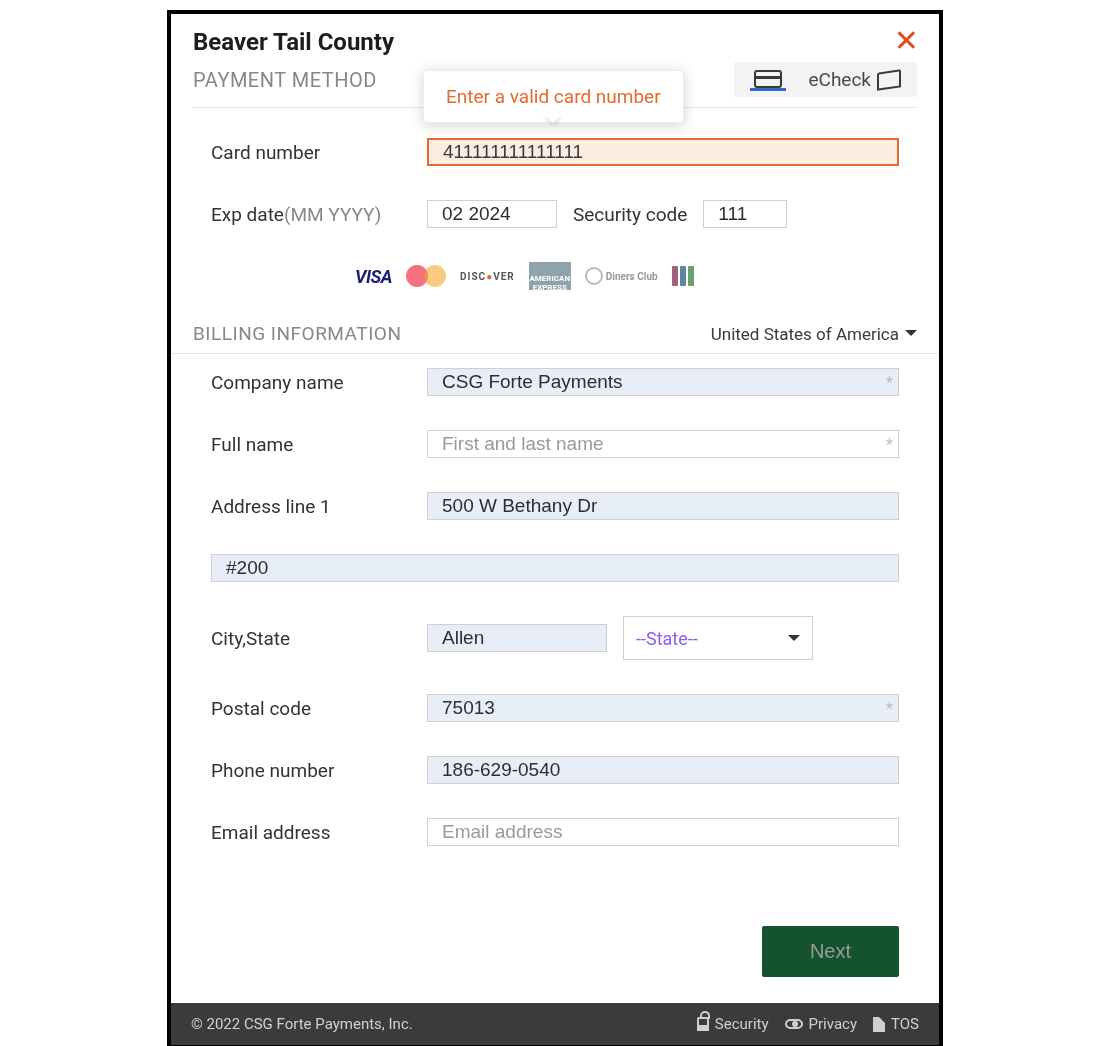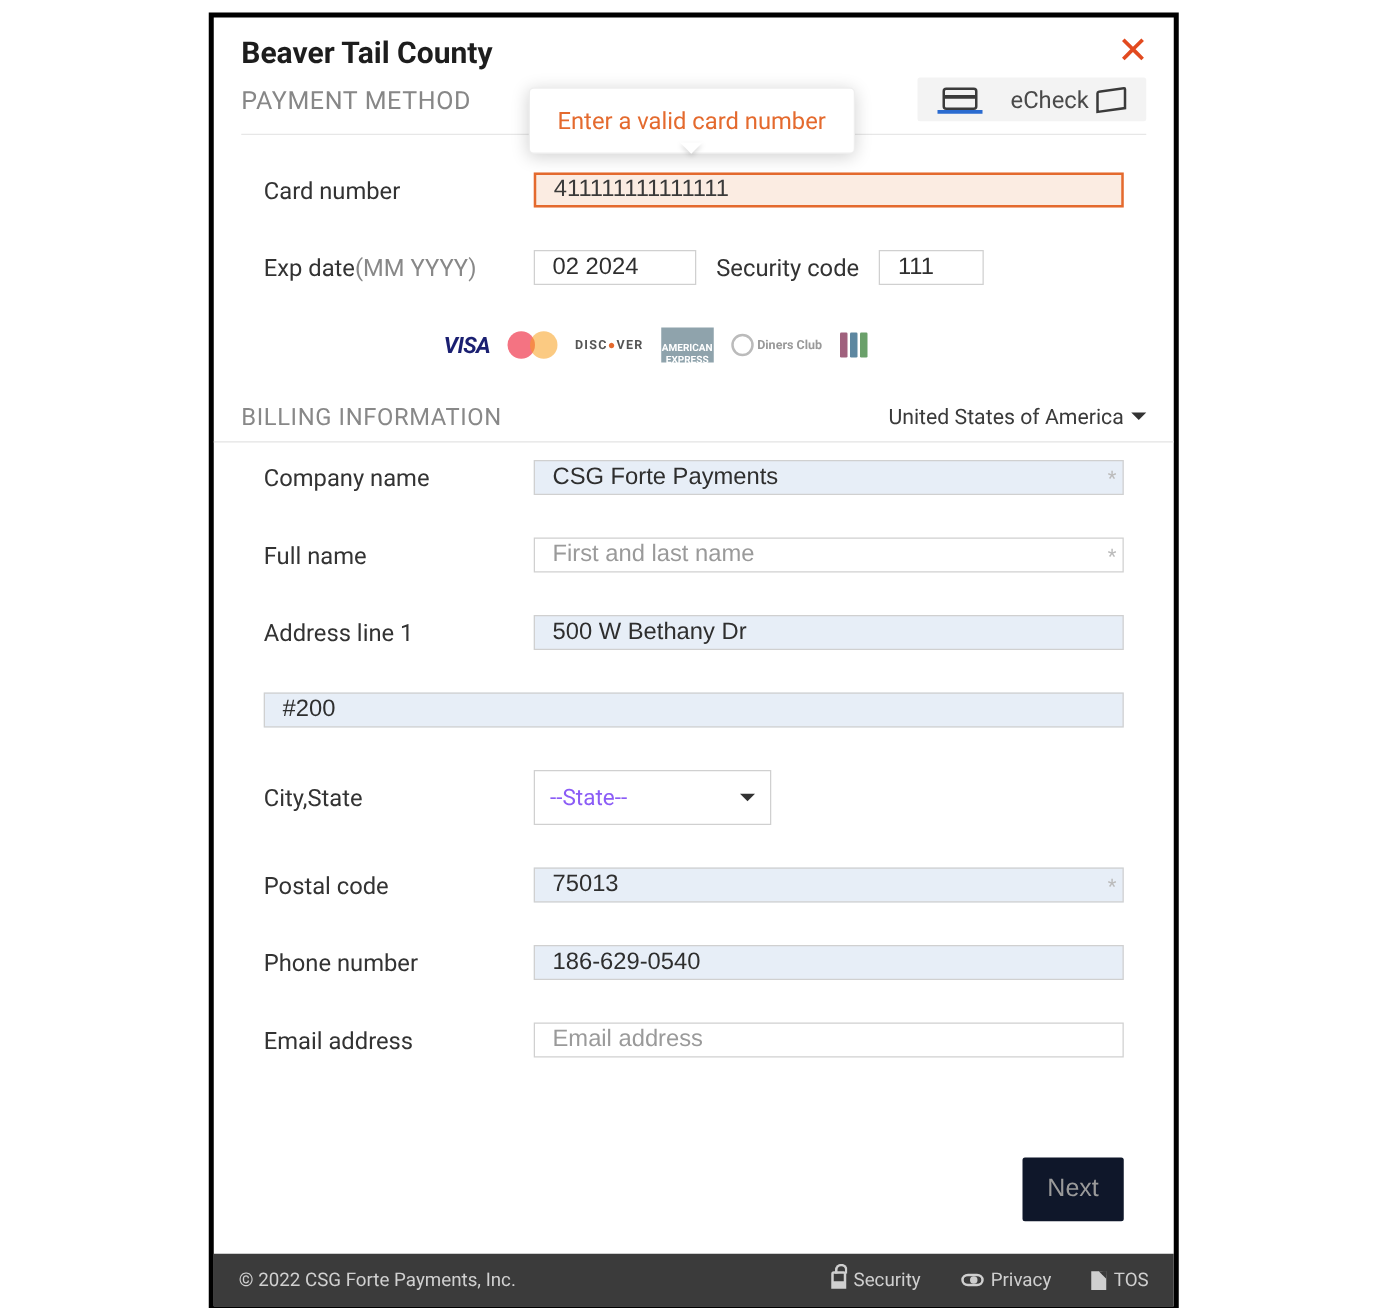--- a/index.html
+++ b/index.html
@@ -206,40 +206,40 @@
     justify-content: space-between;
     cursor: pointer;
   }
 
   .actions {
     display: flex;
     justify-content: flex-end;
     padding: 36px 40px 26px;
   }
   .next-btn {
-    background: #0f172a;
+    background: #14532d;
     color: #9a9a9a;
     border: none;
-    padding: 14px 20px;
+    padding: 14px 48px;
     font-size: 20px;
     cursor: not-allowed;
     border-radius: 2px;
   }
 
   .footer {
     background: #3b3b3b;
     color: #d0d0d0;
     display: flex;
     align-items: flex-end;
     padding: 12px 20px;
     font-size: 15px;
   }
   .footer .links {
     margin-left: auto;
-    display: flex; gap: 32px;
+    display: flex; gap: 16px;
     align-items: center;
   }
   .footer .fl { display: flex; align-items: center; gap: 6px; cursor: pointer; color:#cfcfcf;}
   .lock-icon, .eye-icon, .doc-icon { display:inline-block; }
   .lock-icon { width:12px; height:14px; border:2px solid #cfcfcf; border-radius:2px 2px 0 0; border-bottom-width:6px; position:relative;}
   .lock-icon::before { content:""; position:absolute; top:-8px; left:1px; width:6px; height:6px; border:2px solid #cfcfcf; border-bottom:none; border-radius:6px 6px 0 0;}
   .eye-icon { width:18px; height:10px; border:2px solid #cfcfcf; border-radius:60% / 100%; position:relative;}
   .eye-icon::after{content:"";position:absolute;top:0;left:5px;width:6px;height:6px;border-radius:50%;background:#cfcfcf;}
   .doc-icon { width:12px; height:15px; background:#cfcfcf; position:relative;}
   .doc-icon::before{content:"";position:absolute;top:0;right:0;border:3px solid #3b3b3b;border-left-color:transparent;border-bottom-color:transparent;}
@@ -331,20 +331,21 @@
       </div>
     </div>
     <div class="row">
       <div class="field">
         <input class="input filled" value="#200" style="">
       </div>
     </div>
     <div class="row">
       <div class="label">City,State</div>
       <div class="field">
+        <input class="input filled city-field" value="Allen" style="">
         <div class="state-select">
           <span>--State--</span>
           <span class="caret-down"></span>
         </div>
       </div>
     </div>
     <div class="row">
       <div class="label">Postal code</div>
       <div class="field req-mark">
         <input class="input filled" value="75013" style="">

